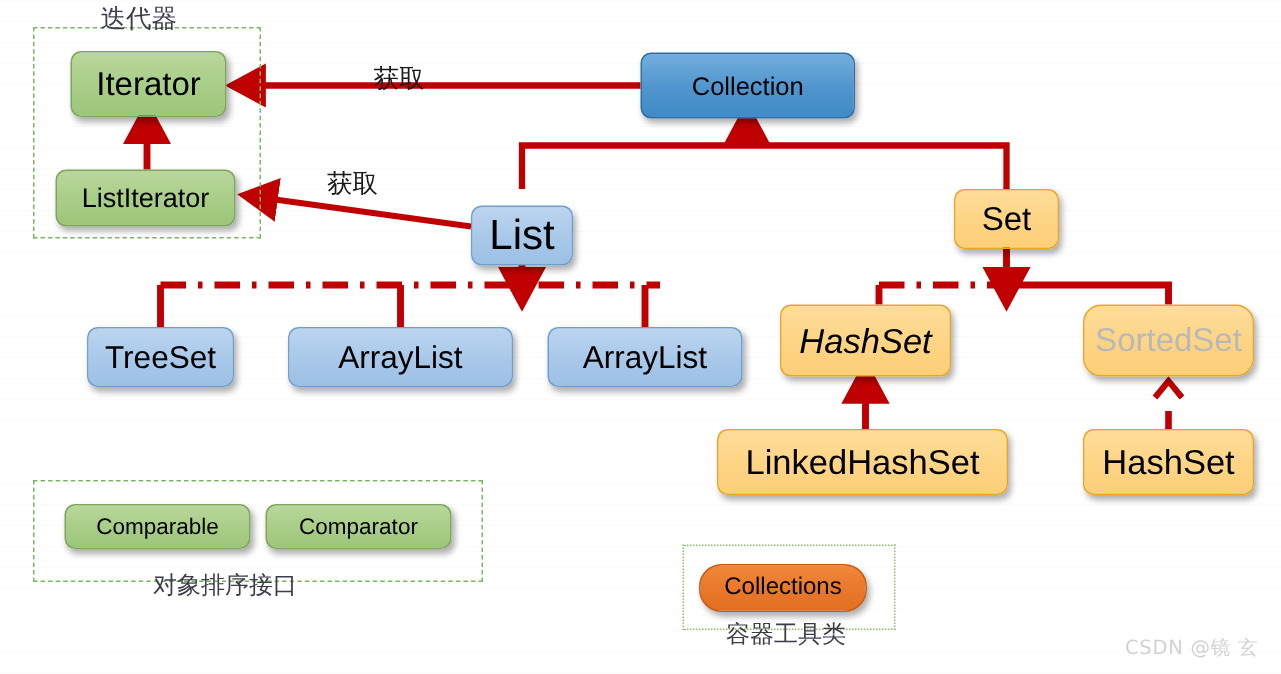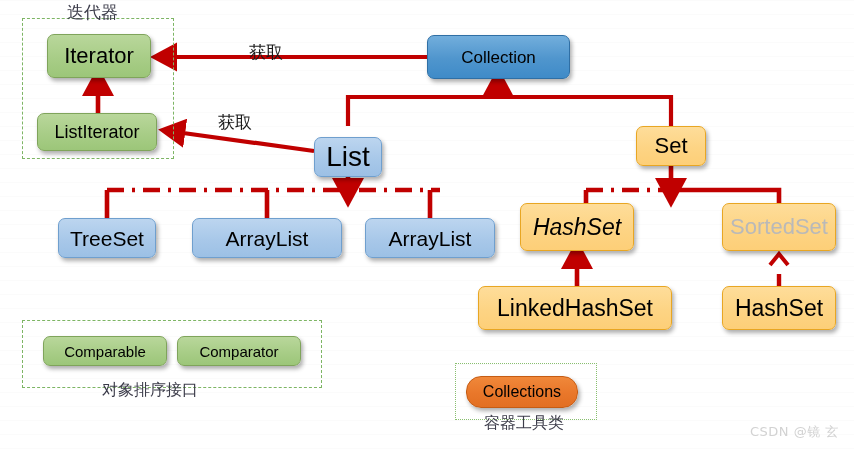--- a/index.html
+++ b/index.html
@@ -189,21 +189,21 @@
   </div>
 
   <div class="node n-blue-light" style="left:365px;top:218px;width:130px;height:40px;font-size:21px;">
     <span>ArrayList</span>
   </div>
 
   <div class="node n-amber" style="left:520px;top:203px;width:114px;height:48px;font-size:23px;font-style:italic;">
     <span>HashSet</span>
   </div>
 
-  <div class="node n-amber n-muted" style="left:722px;top:203px;width:114px;height:48px;font-size:22px;">
+  <div class="node n-amber n-muted" style="left:722px;top:203px;width:114px;height:48px;font-size:22px;border-radius:12px;">
     <span>SortedSet</span>
   </div>
 
   <div class="node n-amber" style="left:478px;top:286px;width:194px;height:44px;font-size:23px;">
     <span>LinkedHashSet</span>
   </div>
 
   <div class="node n-amber" style="left:722px;top:286px;width:114px;height:44px;font-size:23px;">
     <span>HashSet</span>
   </div>

